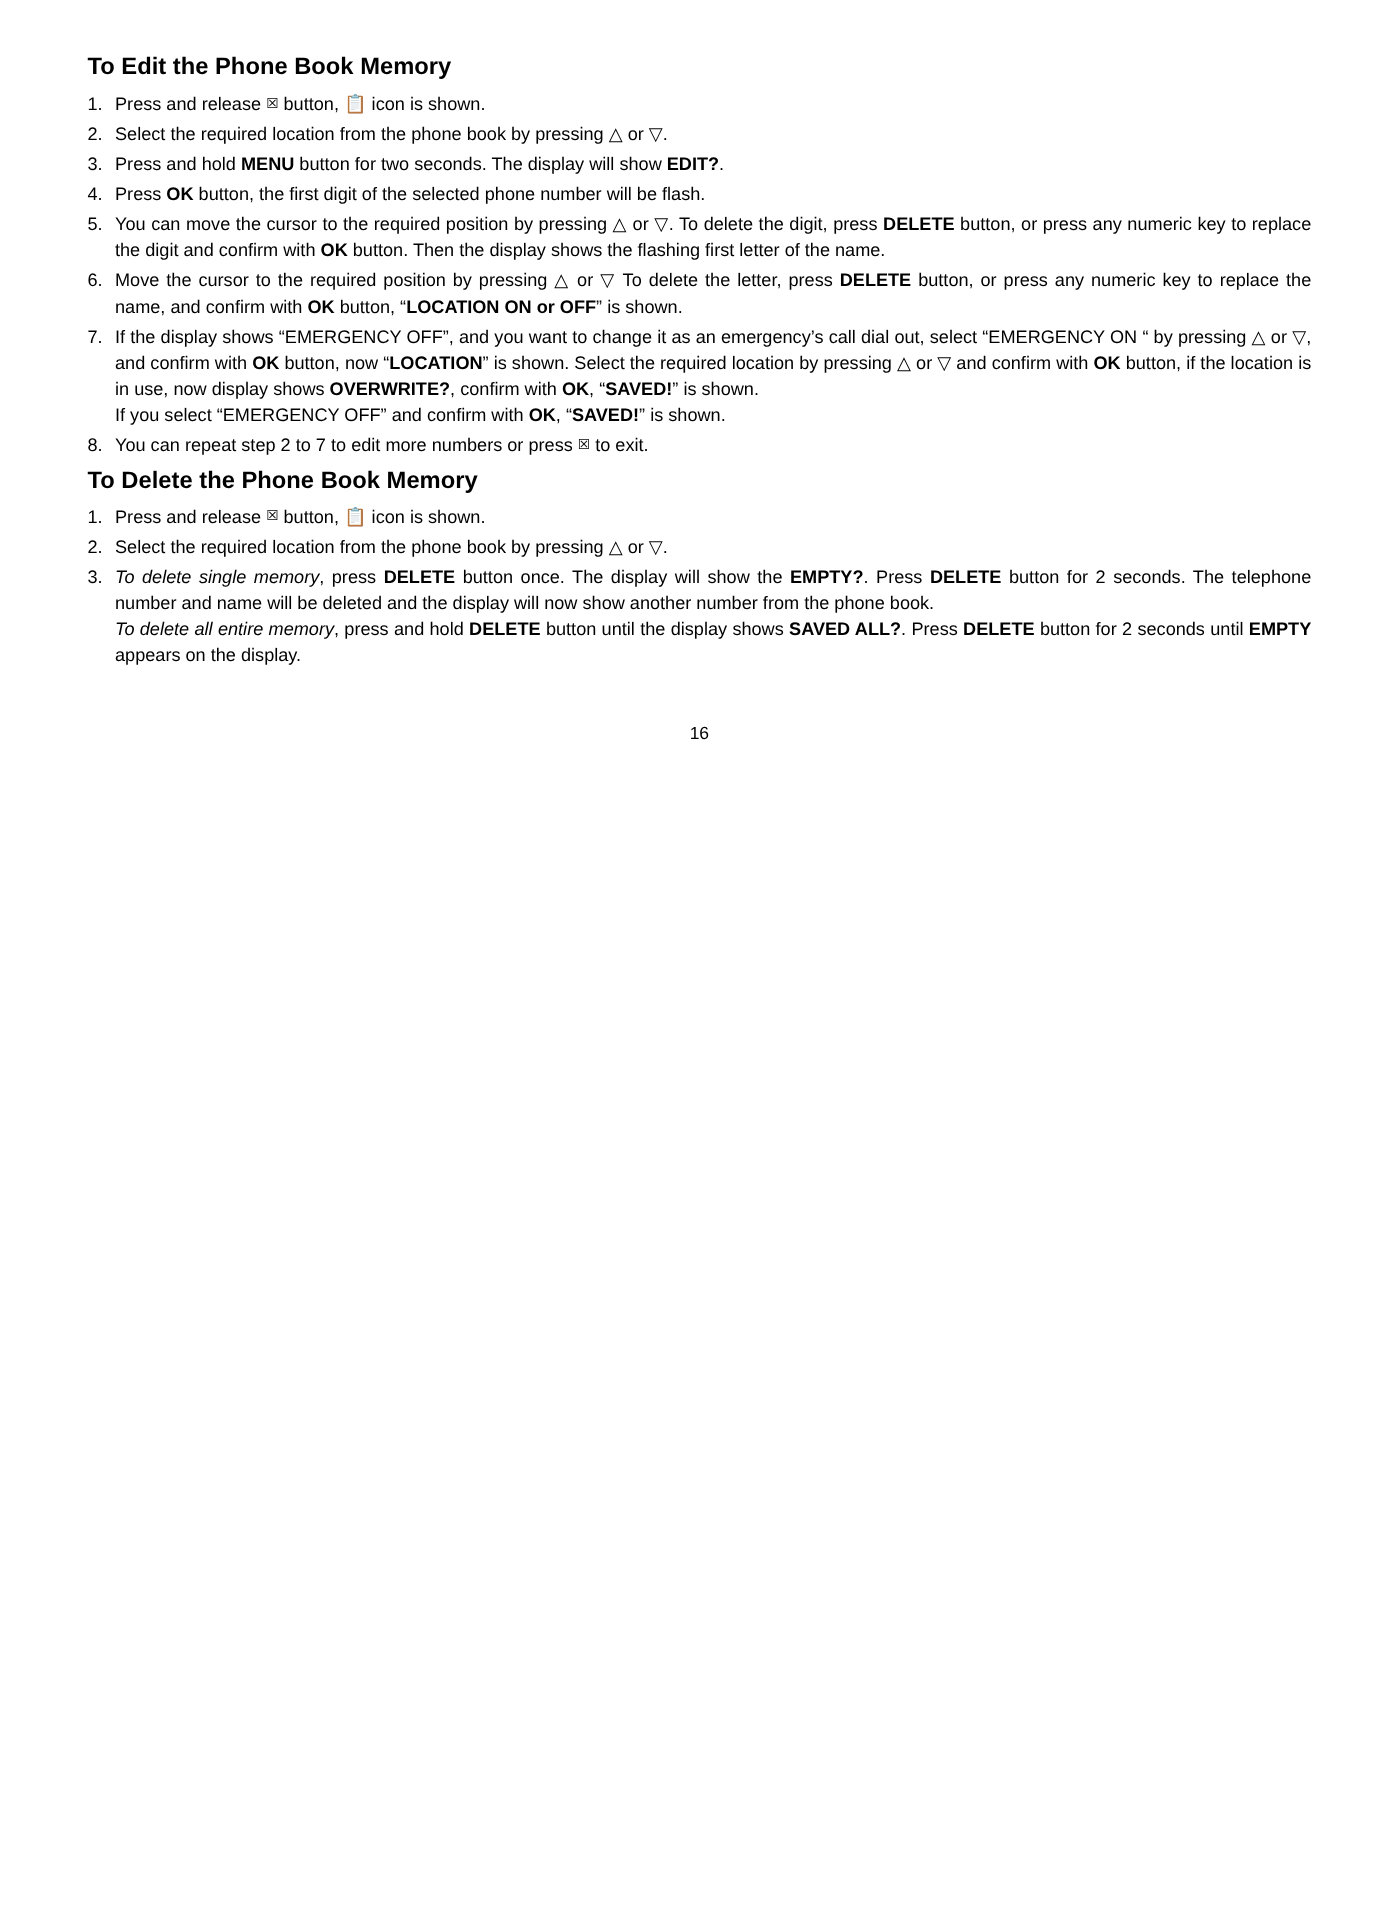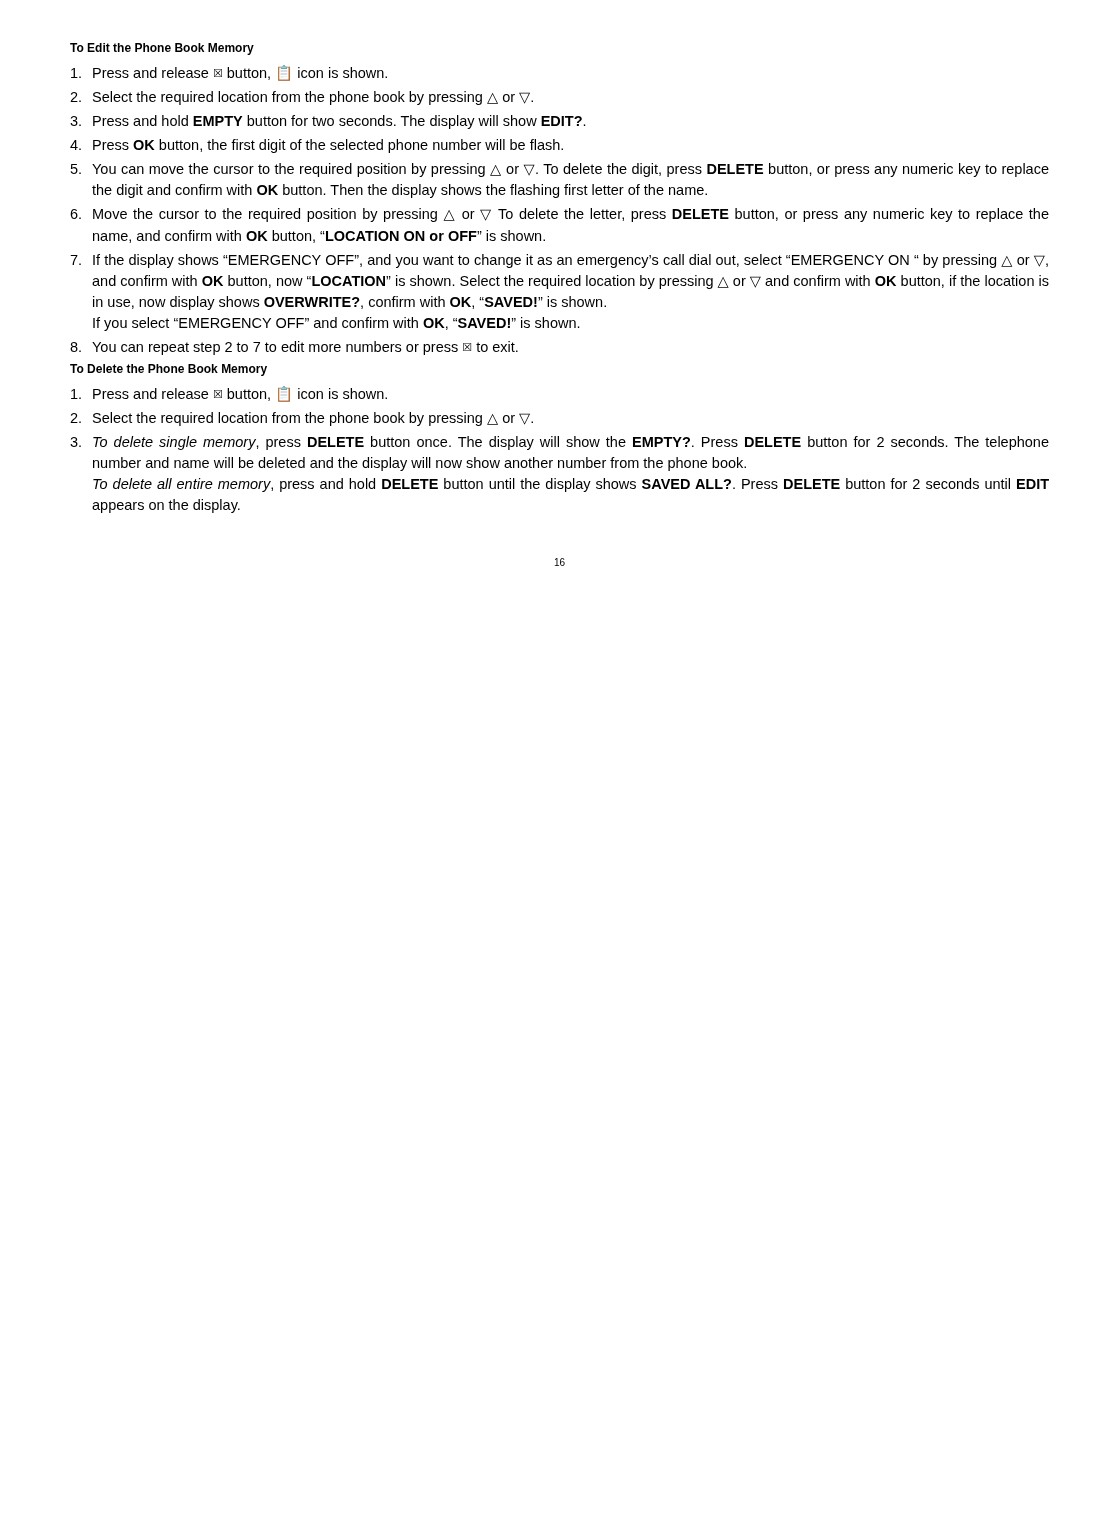--- a/index.html
+++ b/index.html
@@ -11,21 +11,21 @@
       background: #ffffff;
       font-family: Arial, Helvetica, sans-serif;
       font-size: 14.5px;
       line-height: 1.45;
       color: #000000;
       width: 1119px;
       min-height: 1539px;
       padding: 40px 70px 60px 70px;
     }
     .section-title {
-      font-size: 12px;
+      font-size: 19px;
       font-weight: bold;
       margin-bottom: 6px;
       margin-top: 18px;
     }
     .section-title:first-child {
       margin-top: 0;
     }
     ol {
       list-style: none;
       padding: 0;
@@ -47,21 +47,21 @@
     }
     b {
       font-weight: bold;
     }
     .underline-italic {
       font-style: italic;
     }
     .page-num {
       text-align: center;
       margin-top: 40px;
-      font-size: 10px;
+      font-size: 14px;
     }
     .section-gap {
     }
   </style>
 </head>
 <body>
 
 <div>
 
   <div>
@@ -78,21 +78,21 @@
       <li>
         <span class="li-num">2.</span>
         <span class="li-content">
           Select the required location from the phone book by pressing △ or ▽.
         </span>
       </li>
 
       <li>
         <span class="li-num">3.</span>
         <span class="li-content">
-          Press and hold <b>EMPTY</b> button for two seconds. The display will show <b>EDIT?</b>.
+          Press and hold <b>MENU</b> button for two seconds. The display will show <b>EDIT?</b>.
         </span>
       </li>
 
       <li>
         <span class="li-num">4.</span>
         <span class="li-content">
           Press <b>OK</b> button, the first digit of the selected phone number will be flash.
         </span>
       </li>
 
@@ -143,21 +143,21 @@
         <span class="li-num">2.</span>
         <span class="li-content">
           Select the required location from the phone book by pressing △ or ▽.
         </span>
       </li>
 
       <li>
         <span class="li-num">3.</span>
         <span class="li-content">
           <span class="underline-italic">To delete single memory</span>, press <b>DELETE</b> button once. The display will show the <b>EMPTY?</b>. Press <b>DELETE</b> button for 2 seconds. The telephone number and name will be deleted and the display will now show another number from the phone book.<br>
-          <span class="underline-italic">To delete all entire memory</span>, press and hold <b>DELETE</b> button until the display shows <b>SAVED ALL?</b>. Press <b>DELETE</b> button for 2 seconds until <b>EDIT</b> appears on the display.
+          <span class="underline-italic">To delete all entire memory</span>, press and hold <b>DELETE</b> button until the display shows <b>SAVED ALL?</b>. Press <b>DELETE</b> button for 2 seconds until <b>EMPTY</b> appears on the display.
         </span>
       </li>
 
     </ol>
   </div>
 
 </div>
 
 <div class="page-num">16</div>
 

